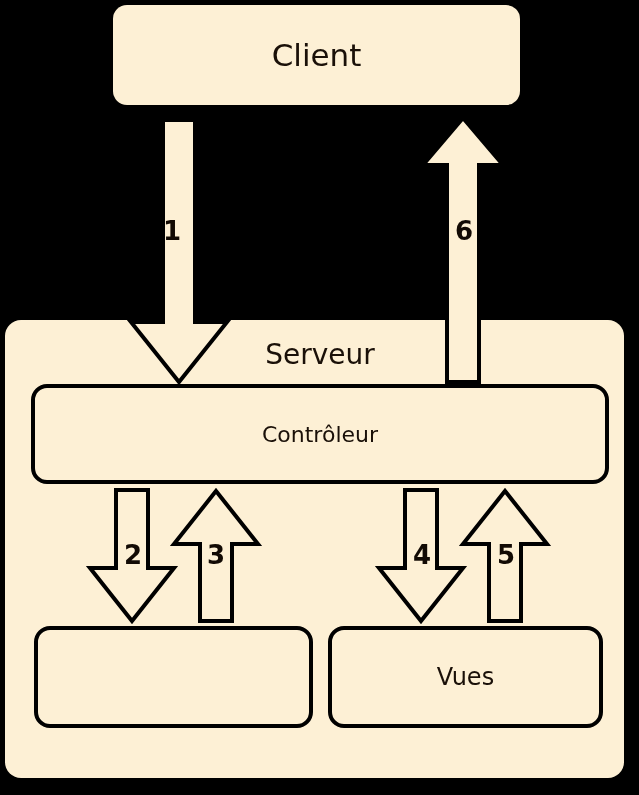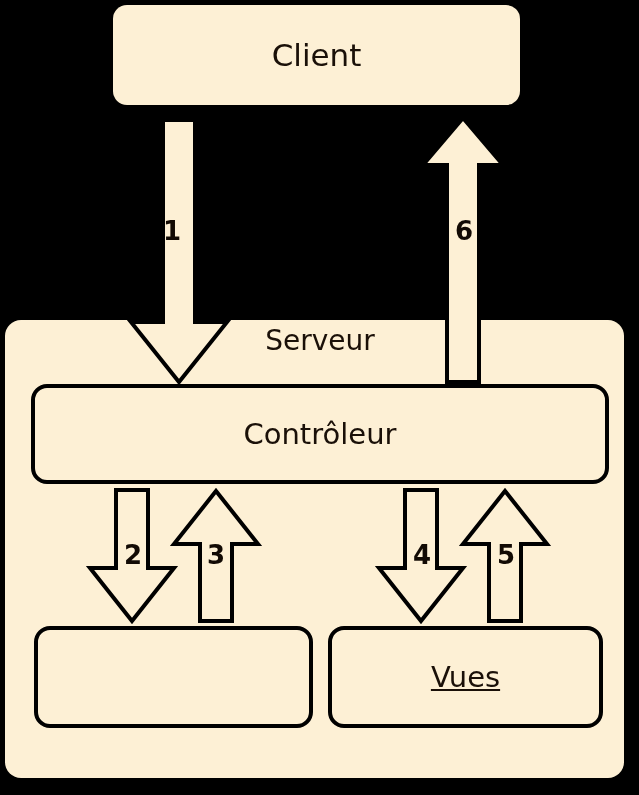--- a/index.html
+++ b/index.html
@@ -39,24 +39,24 @@
   .arrow-num {
     position: absolute;
     color: #120a04;
     font-family: "DejaVu Sans", sans-serif;
     font-weight: 700;
     font-size: 26px;
     line-height: 1;
     text-align: center;
   }
   #label-client      { left: 113px; top: 5px;   width: 407px; height: 100px; font-size: 31px; }
-  #label-serveur     { left: 200px; top: 316px; width: 240px; height: 48px;  font-size: 28px; }
-  #label-controleur  { left: 33px;  top: 386px; width: 574px; height: 96px;  font-size: 29px; }
+  #label-serveur     { left: 200px; top: 330px; width: 240px; height: 48px;  font-size: 28px; }
+  #label-controleur  { left: 33px;  top: 386px; width: 574px; height: 96px;  font-size: 22px; }
   #label-modeles     { left: 36px;  top: 628px; width: 275px; height: 98px;  font-size: 29px; }
-  #label-vues        { left: 330px; top: 628px; width: 271px; height: 98px;  font-size: 29px; text-decoration: underline; }
+  #label-vues        { left: 330px; top: 628px; width: 271px; height: 98px;  font-size: 24px; }
 
   #num-1 { left: 158px; top: 218px; width: 28px; }
   #num-2 { left: 119px; top: 542px; width: 28px; }
   #num-3 { left: 202px; top: 542px; width: 28px; }
   #num-4 { left: 408px; top: 542px; width: 28px; }
   #num-5 { left: 492px; top: 542px; width: 28px; }
   #num-6 { left: 450px; top: 218px; width: 28px; }
 </style>
 </head>
 <body>

